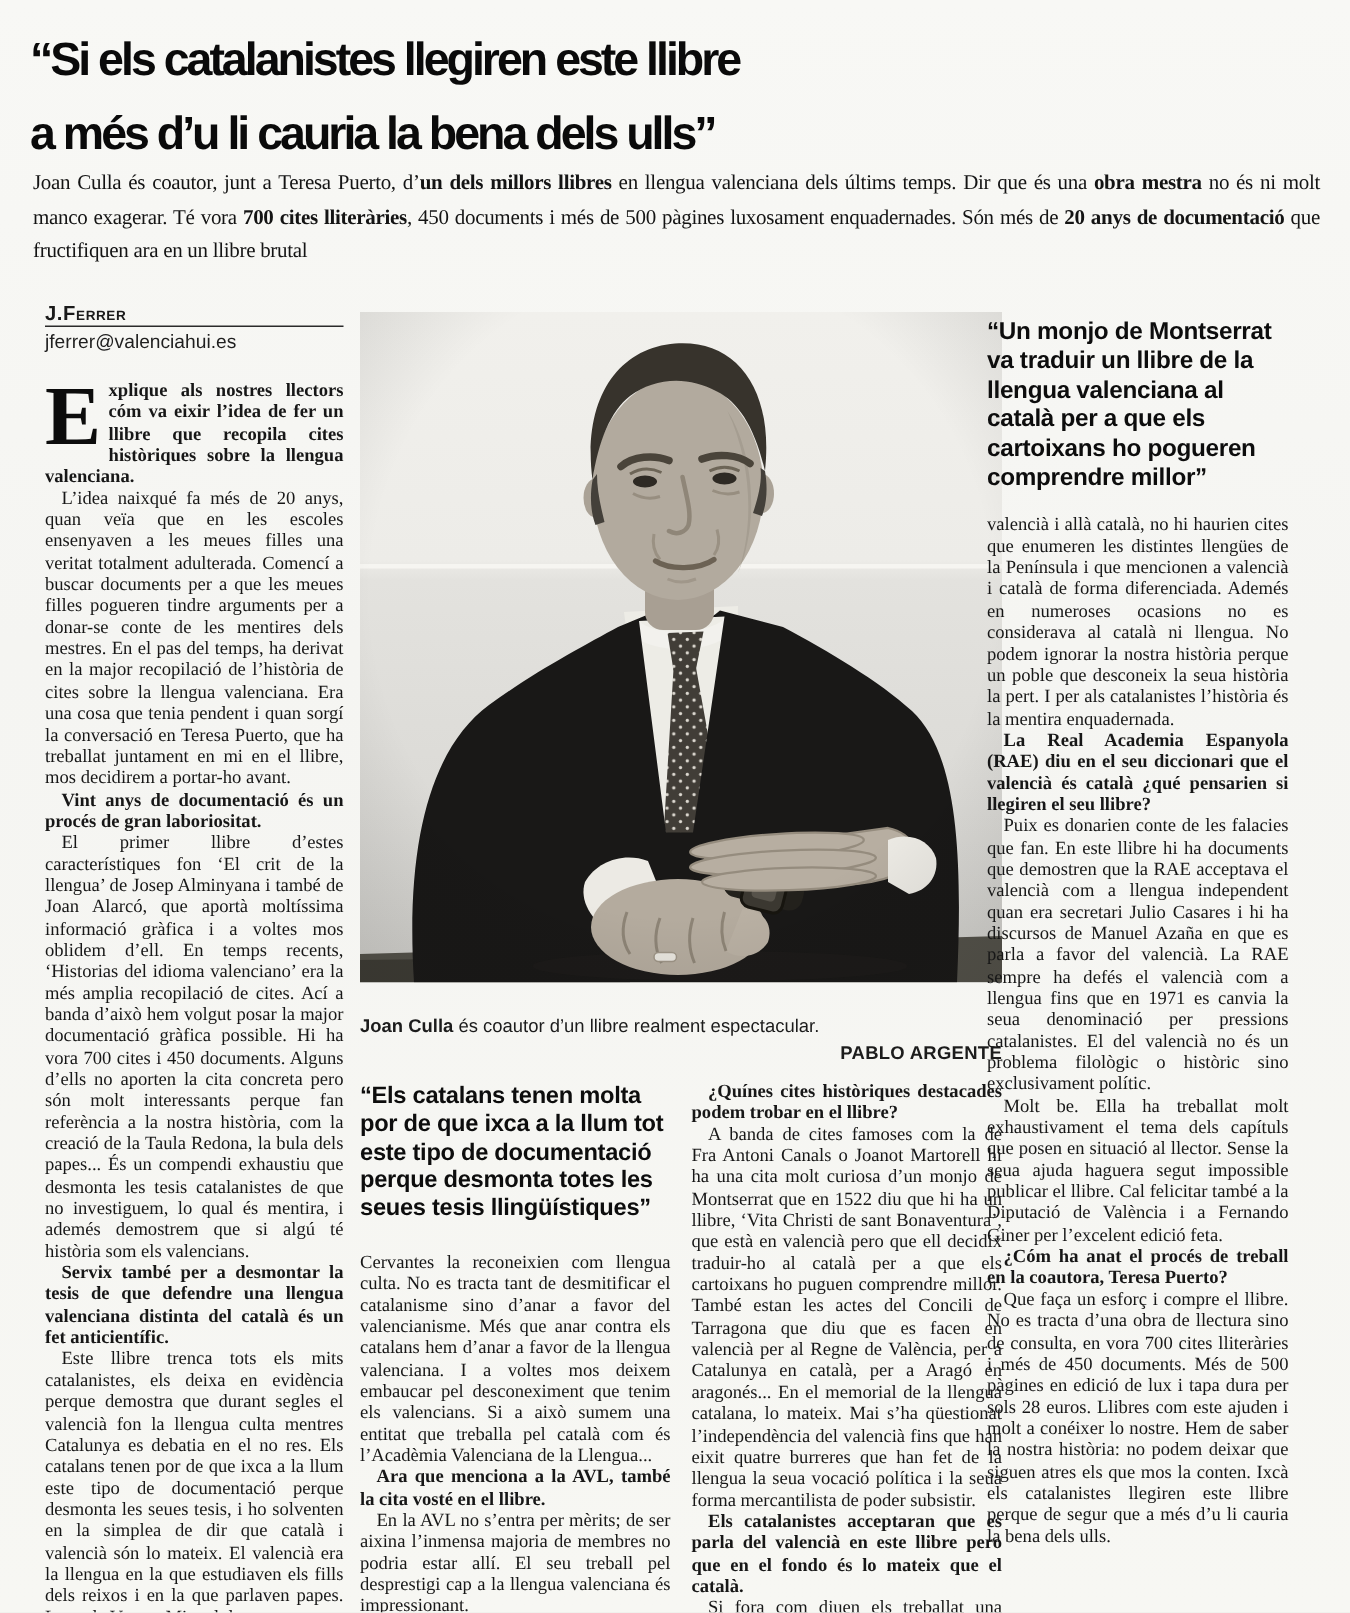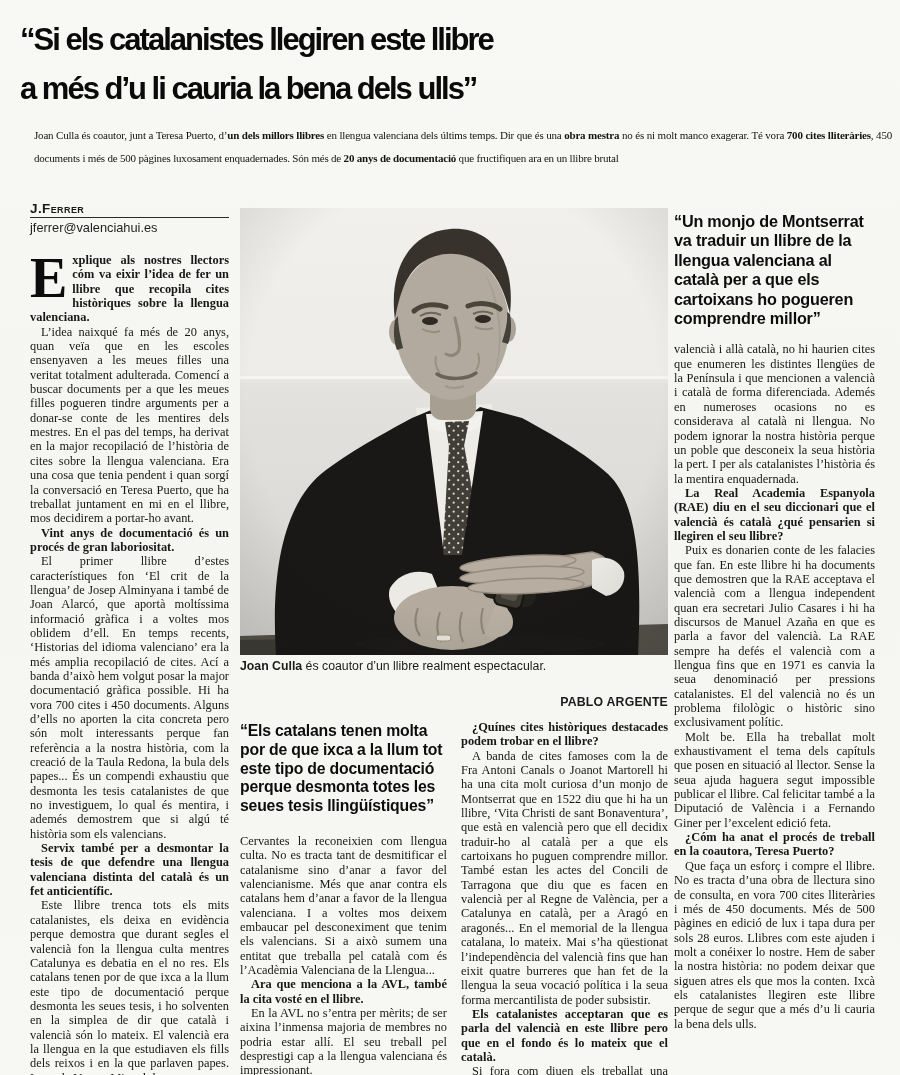--- a/index.html
+++ b/index.html
@@ -9,46 +9,46 @@
     background-image:linear-gradient(180deg,#f8f8f5 0%,#f5f5f2 40%,#f7f7f3 100%);
     color:#151515; overflow:hidden;
     font-family:"Liberation Serif", serif;
   }
   
   .headline{position:absolute; left:20px; top:15px; width:866px;
     font-family:Liberation Sans, sans-serif; font-weight:700;
     font-size:31px; line-height:49px; letter-spacing:-2px; color:#0a0a0a;}
   .hl-line{white-space:nowrap;}
   
-  .standfirst{position:absolute; left:22px; top:112px; width:858px; margin:12px;
-    font-size:11px; line-height:22.6px; text-align:justify; color:#141414;
+  .standfirst{position:absolute; left:22px; top:112px; width:858px; margin:0;
+    font-size:14px; line-height:22.6px; text-align:justify; color:#141414;
     letter-spacing:-0.2px;}
   .seg-bold{font-weight:700;}
   
   .byline{position:absolute; left:30px; top:201px; width:199px;
     font-family:"Liberation Sans", sans-serif;}
   .byline-author{font-size:13.5px; font-weight:700; font-variant:small-caps;
     letter-spacing:.4px; color:#1a1a1a;}
   .byline-rule{border-top:1.6px solid #2a2a2a; margin:1px 0 2px;}
   .byline-email{font-size:12.8px; color:#1f1f1f;}
   
   .coltext{font-size:12.4px; line-height:14.35px; text-align:justify;
     color:#171717; letter-spacing:0;}
   .col-left{position:absolute; left:30px; top:253px; width:199px;}
-  .col-right{position:absolute; left:674px; top:206px; width:201px;}
+  .col-right{position:absolute; left:658px; top:206px; width:201px;}
   .para{margin:0; text-indent:11px;}
   .para.cont{text-indent:0;}
   .para.bold,.para.q{font-weight:700;}
   .para.dropcap-para{font-weight:700; text-indent:0;}
   .dropcap{float:left; font-weight:700; font-size:56px; line-height:46px;
     padding:2px 5px 0 0; color:#0c0c0c;}
   
   .center{position:absolute; left:240px; top:208px; width:428px;}
   .photo-frame{width:428px; height:447px; overflow:hidden; background:#e6e5e1;}
-  .caption-row{display:flex; justify-content:space-between; align-items:flex-start;
+  .caption-row{display:flex; justify-content:space-between; align-items:center;
     margin-top:4px; font-family:"Liberation Sans", sans-serif; font-size:12.3px;
     color:#1c1c1c;}
   .caption-bold{font-weight:700;}
   .credit{font-weight:700; letter-spacing:.2px;margin-top:36px;}
   .center-cols{display:flex; gap:14px; margin-top:11px;}
   .center-col{width:207px;}
   
   .pullquote{font-family:"Liberation Sans", sans-serif; font-weight:700;
     font-size:15.8px; line-height:18.8px; letter-spacing:-0.2px;
     color:#0d0d0d; text-align:left; margin:2px 0 18px;}

